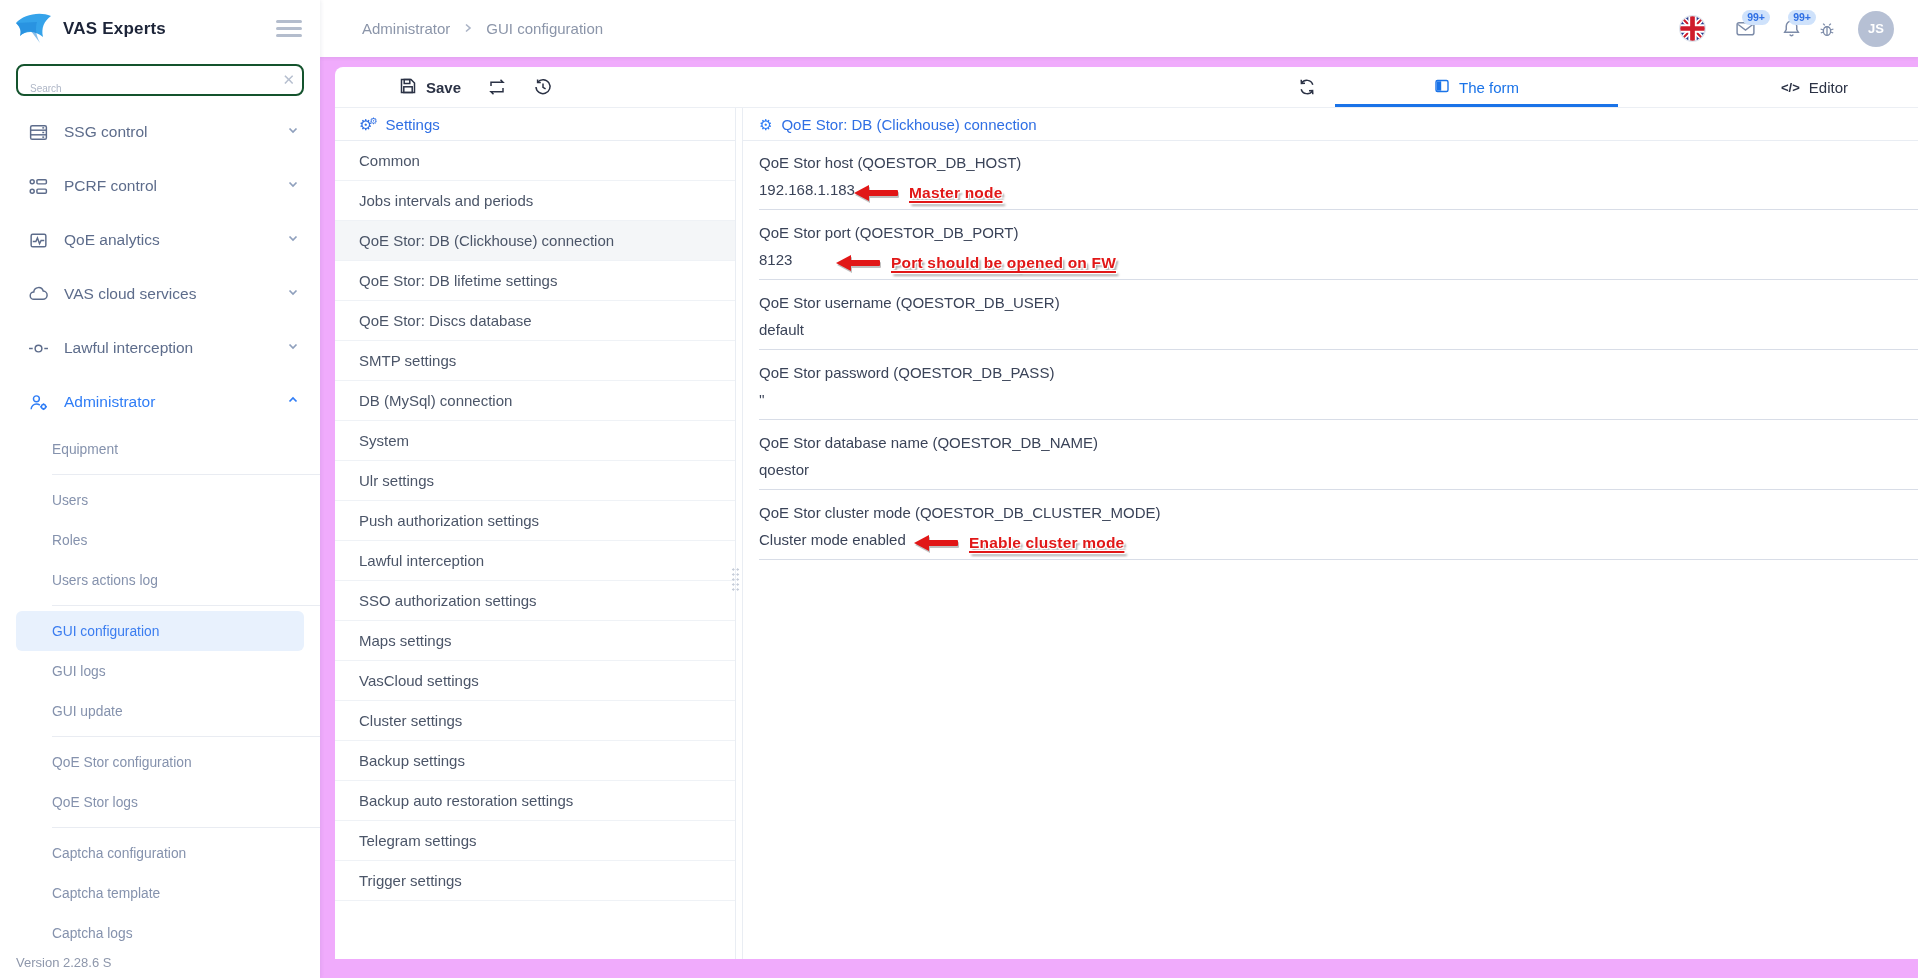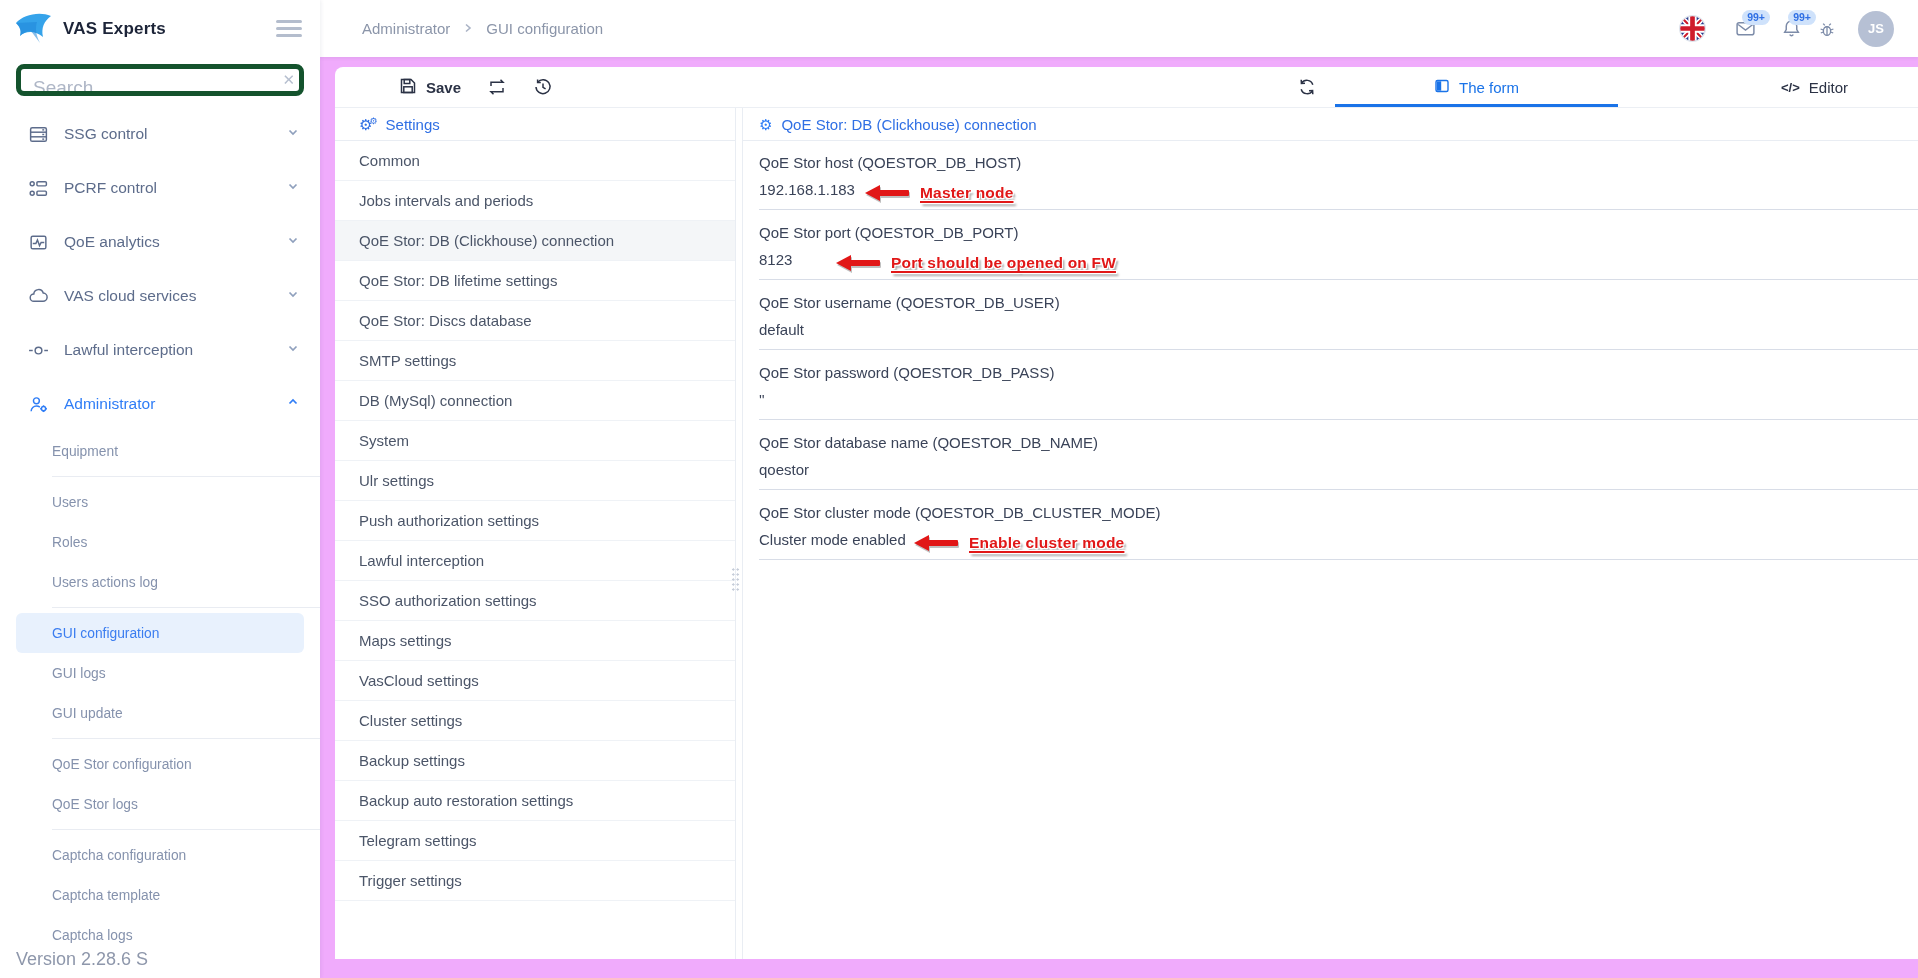--- a/index.html
+++ b/index.html
@@ -9,39 +9,39 @@
 
   
   .sidebar { position:absolute; left:0; top:0; width:320px; height:978px; background:#fff;
              box-shadow:1px 0 4px rgba(20,35,70,.07); z-index:5; }
   .side-head { height:57px; display:flex; align-items:center; padding:0 18px 0 14px; }
   .logo { display:flex; align-items:center; gap:9px; }
   .logo-text { font-size:17px; font-weight:bold; color:#1c2438; letter-spacing:.2px; }
   .burger { margin-left:auto; width:26px; cursor:pointer; }
   .burger div { height:3px; background:#b4bdcd; border-radius:2px; margin:4px 0; }
   .search-wrap { margin:7px 16px 0; position:relative; }
-  .search-input { width:100%; height:32px; border:5px solid #14532d; border-radius:8px;
-                  padding:16px 30px 0 12px; font-size:19px; color:#49536b; outline:none;
+  .search-input { width:100%; height:32px; border:2px solid #14532d; border-radius:8px;
+                  padding:16px 30px 0 12px; font-size:10px; color:#49536b; outline:none;
                   font-family:"Liberation Sans", sans-serif; }
   .search-input::placeholder { color:#aeb6c6; }
   .search-clear { position:absolute; right:9px; top:7px; color:#b6bfcf; font-size:15px; cursor:pointer; }
 
   .nav { margin-top:9px; }
   .nav-item { height:54px; display:flex; align-items:center; padding:0 20px 0 28px;
               color:#5d6c8b; font-size:15.5px; cursor:pointer; }
   .nav-item .nicon { width:21px; height:21px; margin-right:15px; flex:0 0 21px; }
   .nav-item .chev { margin-left:auto; }
   .nav-item.active { color:#2f7df6; }
   .subnav { }
   .sub-item { height:40px; display:flex; align-items:center; padding-left:52px;
               color:#8592ad; font-size:13.8px; cursor:pointer; }
   .sub-item.sel { background:#e8f1fd; color:#3b7df0; border-radius:6px; margin:0 16px;
                   padding-left:36px; }
   .sub-div { border-top:1px solid #e9ecf2; margin:5px 0 5px 52px; }
-  .version { position:absolute; left:16px; bottom:8px; font-size:18px; color:#8e97ab; }
+  .version { position:absolute; left:16px; bottom:8px; font-size:13px; color:#8e97ab; }
 
   
   .topbar { position:absolute; left:320px; top:0; width:1598px; height:57px; background:#fff;
             box-shadow:0 1px 4px rgba(20,35,70,.08); display:flex; align-items:center; z-index:3; }
   .crumbs { display:flex; align-items:center; gap:12px; margin-left:42px; font-size:15px; color:#8b95a9; }
   .crumb { cursor:pointer; }
   .hicons { margin-left:auto; display:flex; align-items:center; gap:14px; padding-right:24px; }
   .hicon { position:relative; width:22px; height:22px; display:flex; align-items:center; justify-content:center; cursor:pointer; }
   .badge { position:absolute; top:-8px; right:-14px; background:#cfe2fb; color:#2f6fe4;
            font-size:10.5px; font-weight:bold; border-radius:8px; padding:1.5px 5px; }
@@ -418,21 +418,21 @@
           <span>QoE Stor: DB (Clickhouse) connection</span>
         </div>
 
         <div class="fields">
 
           <div class="field">
             <div class="f-label">QoE Stor host (QOESTOR_DB_HOST)</div>
             <div class="f-row">
               <div class="f-input">
                 <span class="f-value">192.168.1.183</span>
-                <span class="anno" style="left:106px">
+                <span class="anno" style="left:95px">
                   <span class="anno-arrow">
                       <span class="head"></span>
                       <span class="shaft"></span>
                     </span>
                   <span class="anno-text">Master node</span>
                 </span>
               </div>
               <div class="f-help">
                   <span class="q-icon">?</span>
                 </div>

